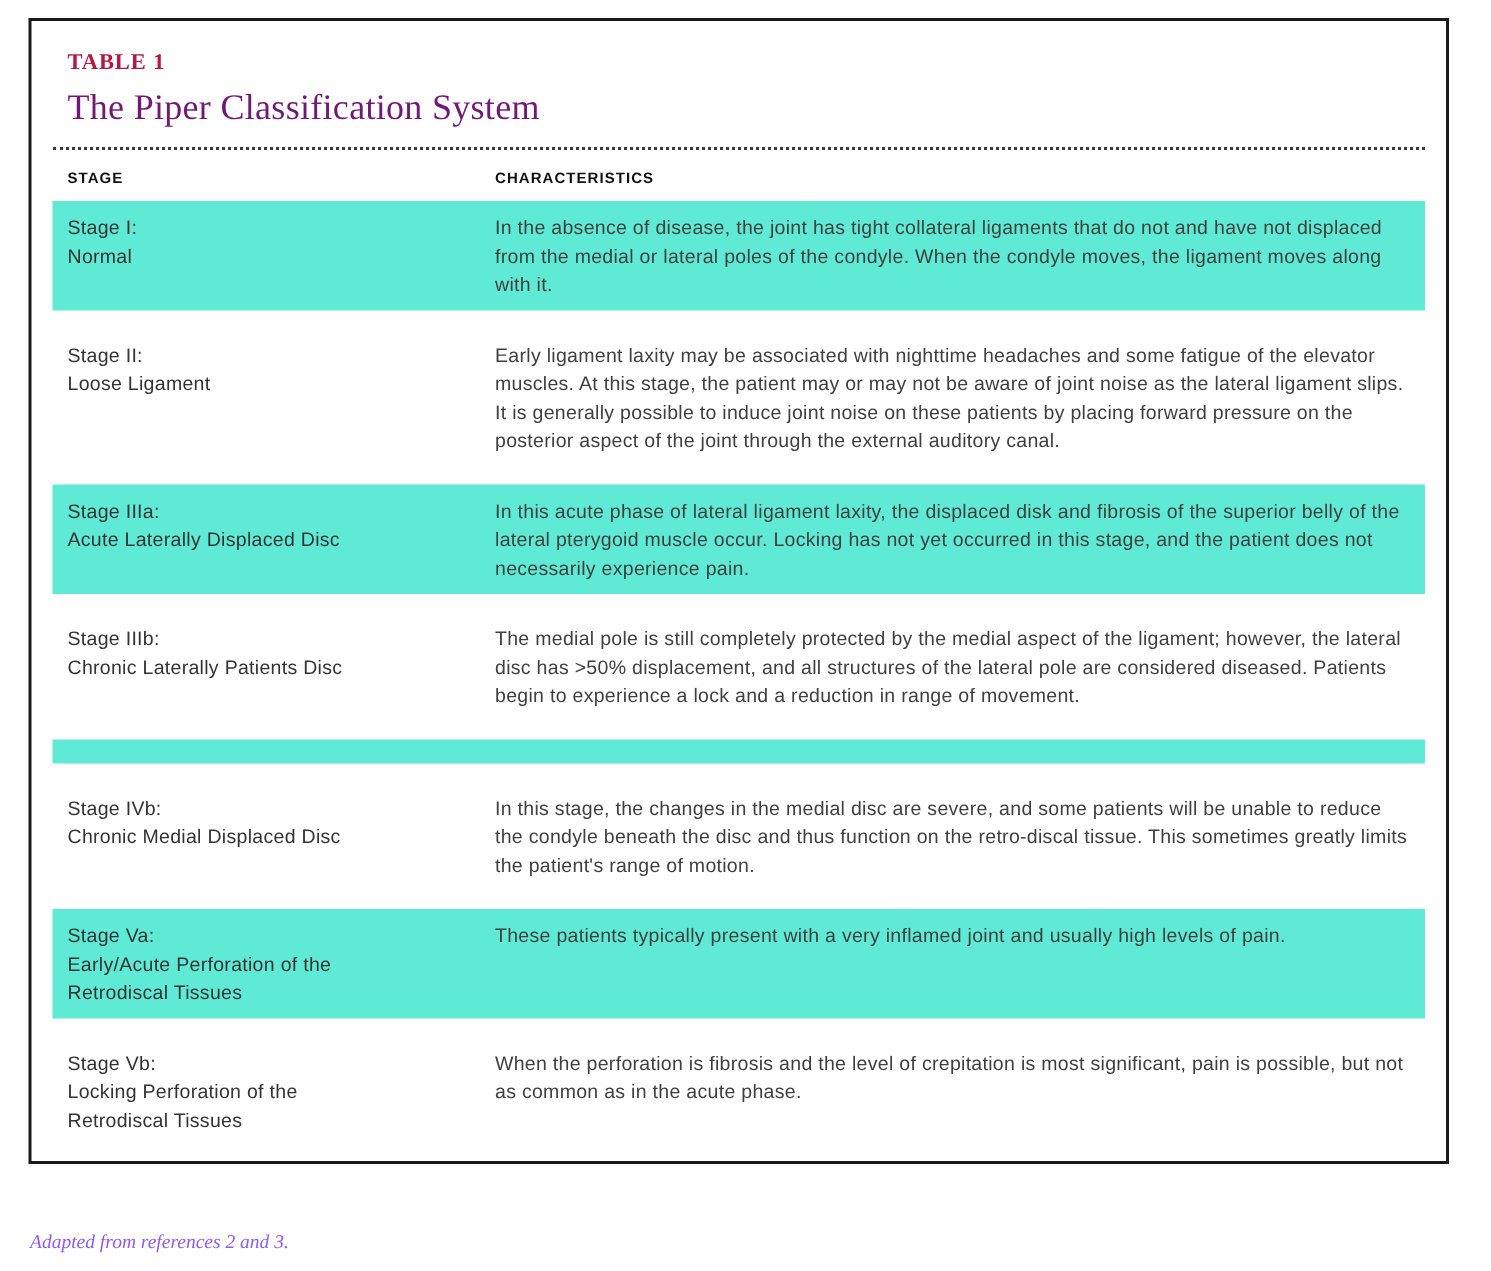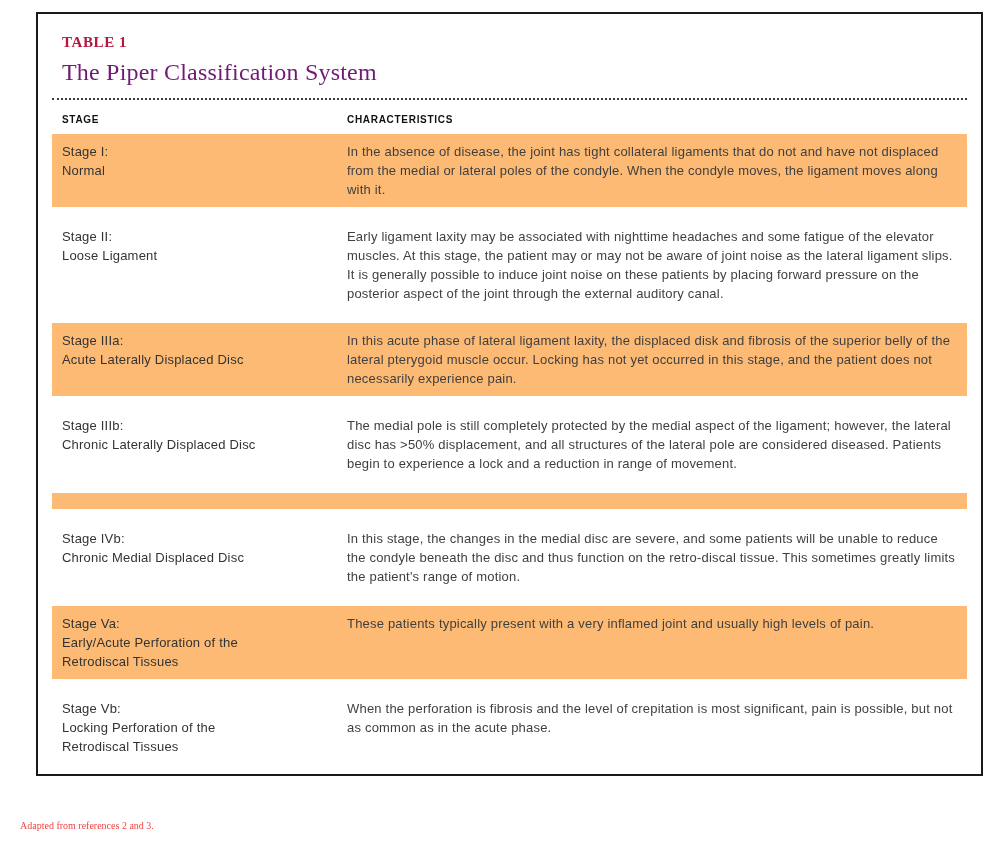--- a/index.html
+++ b/index.html
@@ -1,20 +1,20 @@
 <!DOCTYPE html>
 <html><head>
 <meta charset="utf-8">
 <style>
   * { margin:0; padding:0; box-sizing:border-box; }
   html,body { width:994px; background:#ffffff; font-family:"Liberation Sans", sans-serif; }
   body { position:relative; height:847px; overflow:hidden; }
 
   .card {
-    position:absolute; left:36px; top:12px; width:947px;
+    position:absolute; left:19px; top:12px; width:947px;
     background:#ffffff; border:2px solid #1a1a1a;
     padding:18px 14px 10px 14px;
   }
   .card-head { padding:0 10px; }
   .table-label {
     font-family:"Liberation Serif", serif;
     font-weight:bold; font-size:15px; letter-spacing:0.6px;
     color:#b41740; margin-top:2px;
   }
   .card-title {
@@ -30,32 +30,32 @@
     letter-spacing:0.7px; text-transform:uppercase;
   }
   .col-stage-h { width:285px; flex:0 0 285px; }
   .col-chars-h { flex:1; }
 
   .rows { }
   .row {
     display:flex; padding:8px 10px; margin-bottom:12px;
     font-size:13px; line-height:19px; color:#3f3f3f;
   }
-  .row.gray { background:#fdba74; }
+  .row.gray { background:#5eead4; }
   .row:last-child { margin-bottom:0; }
   .cell-stage {
     width:285px; flex:0 0 285px; padding-right:24px;
     white-space:pre-line; color:#333333; letter-spacing:0.2px;
   }
   .cell-chars { flex:1; letter-spacing:0.2px; }
 
   .footnote {
     position:absolute; left:20px; top:820px;
-    font-family:"Liberation Serif", serif; 
-    font-size:10px; color:#ef4444;
+    font-family:"Liberation Serif", serif; font-style:italic;
+    font-size:13px; color:#8b5cf6;
   }
 </style>
 </head>
 <body>
 
 <div class="card">
   <div class="card-head">
     <div class="table-label">TABLE 1</div>
     <div class="card-title">The Piper Classification System</div>
   </div>
@@ -77,21 +77,21 @@
 Loose Ligament</div>
       <div class="cell-chars">Early ligament laxity may be associated with nighttime headaches and some fatigue of the elevator muscles. At this stage, the patient may or may not be aware of joint noise as the lateral ligament slips. It is generally possible to induce joint noise on these patients by placing forward pressure on the posterior aspect of the joint through the external auditory canal.</div>
     </div>
     <div class="row gray">
       <div class="cell-stage">Stage IIIa:
 Acute Laterally Displaced Disc</div>
       <div class="cell-chars">In this acute phase of lateral ligament laxity, the displaced disk and fibrosis of the superior belly of the lateral pterygoid muscle occur. Locking has not yet occurred in this stage, and the patient does not necessarily experience pain.</div>
     </div>
     <div class="row">
       <div class="cell-stage">Stage IIIb:
-Chronic Laterally Displaced Disc</div>
+Chronic Laterally Patients Disc</div>
       <div class="cell-chars">The medial pole is still completely protected by the medial aspect of the ligament; however, the lateral disc has &gt;50% displacement, and all structures of the lateral pole are considered diseased. Patients begin to experience a lock and a reduction in range of movement.</div>
     </div>
     <div class="row gray">
     </div>
     <div class="row">
       <div class="cell-stage">Stage IVb:
 Chronic Medial Displaced Disc</div>
       <div class="cell-chars">In this stage, the changes in the medial disc are severe, and some patients will be unable to reduce the condyle beneath the disc and thus function on the retro-discal tissue. This sometimes greatly limits the patient's range of motion.</div>
     </div>
     <div class="row gray">

